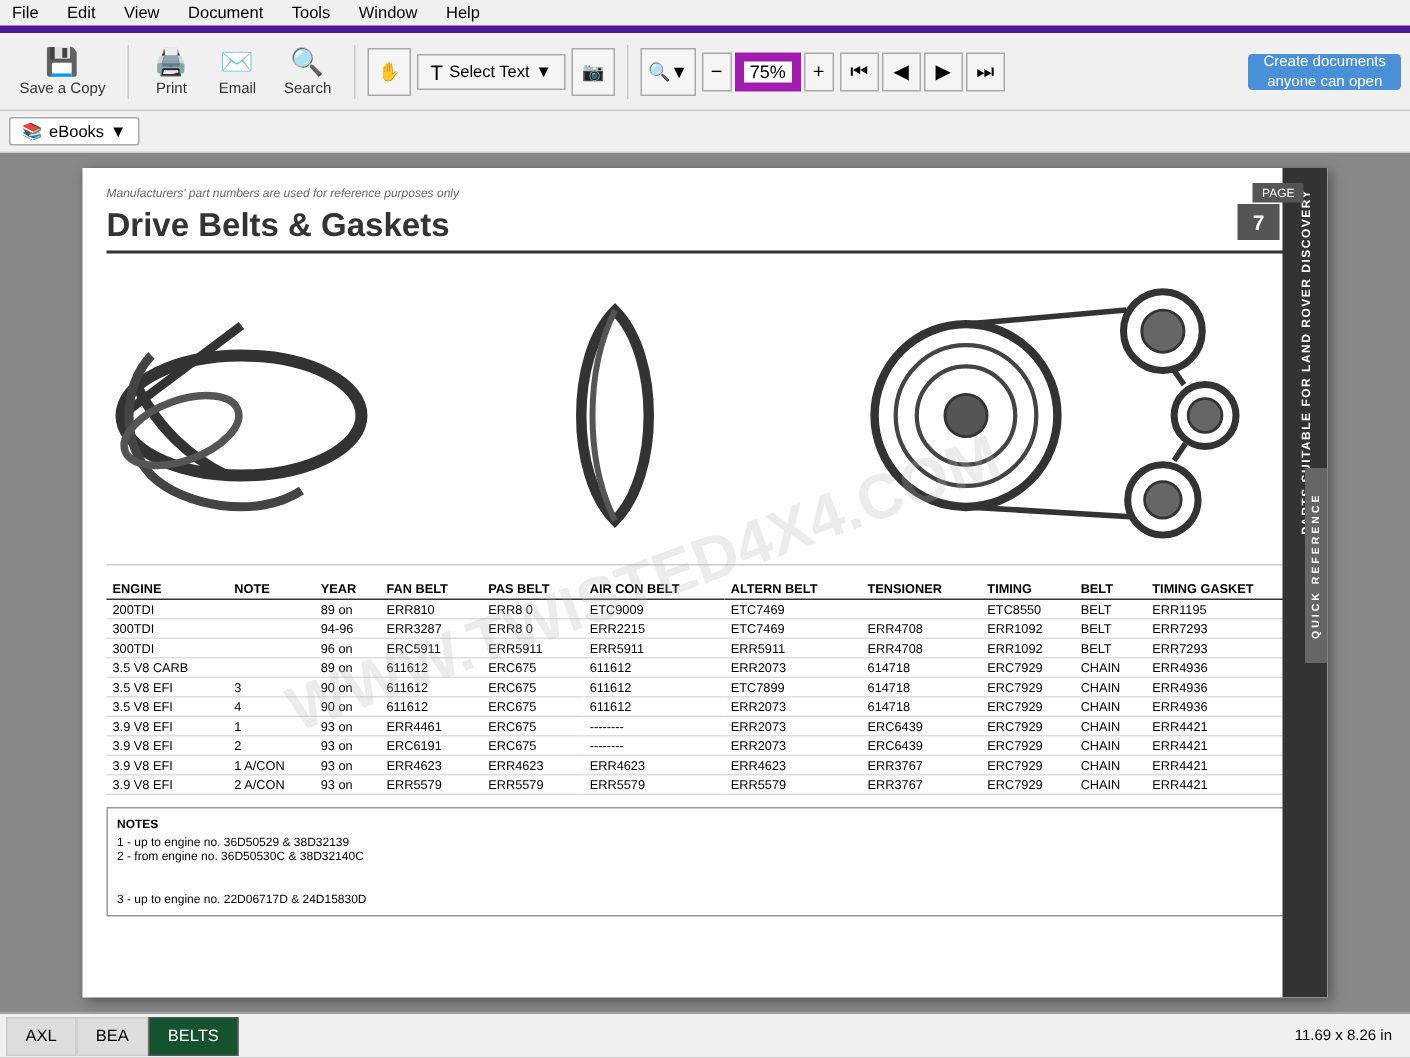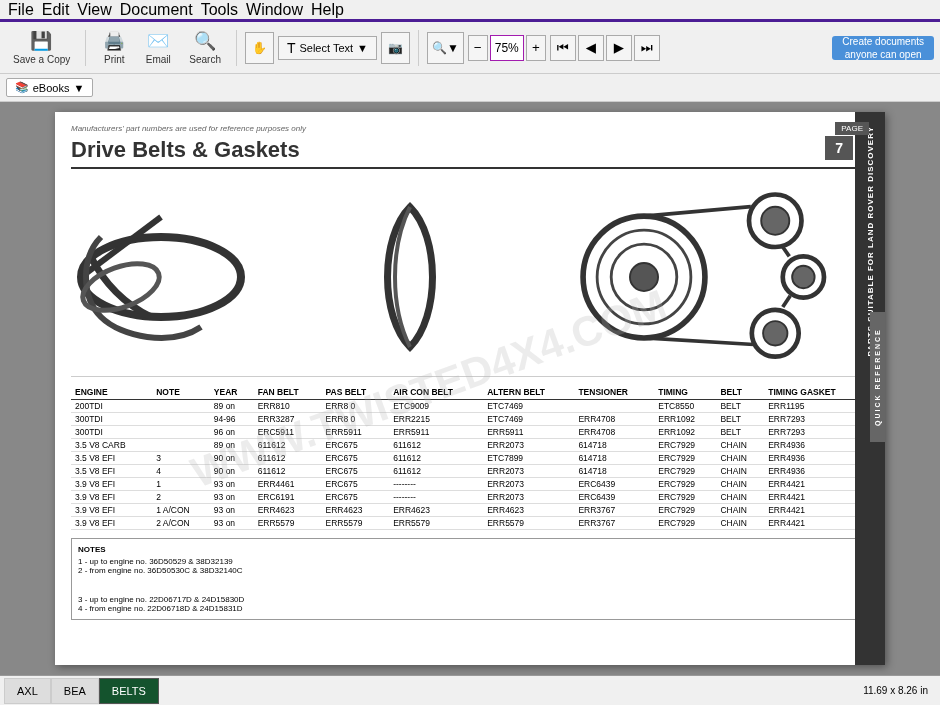--- a/index.html
+++ b/index.html
@@ -1,27 +1,27 @@
 <!DOCTYPE html>
 <html><head>
   <meta charset="utf-8">
   <style>
     * { margin: 0; padding: 0; box-sizing: border-box; }
     body { font-family: Arial, sans-serif; font-size: 12px; background: #888; width: 940px; height: 705px; overflow: hidden; }
 
     
     .menu-bar {
       background: #f0f0f0;
-      border-bottom: 3px solid #4c1d95;
+      border-bottom: 5px solid #4c1d95;
       padding: 2px 4px;
       display: flex;
       align-items: center;
-      gap: 0;
+      gap: 11px;
       height: 22px;
-      font-size: 16px;
+      font-size: 11px;
     }
     .menu-item { cursor: pointer; padding: 2px 4px; }
 
     
     .toolbar {
       background: #f0f0f0;
       border-bottom: 1px solid #ccc;
       padding: 3px 6px;
       display: flex;
       align-items: center;
@@ -42,21 +42,21 @@
       font-size: 10px;
       color: #333;
     }
     .toolbar-btn .icon { font-size: 18px; margin-bottom: 2px; }
     .toolbar-separator { width: 1px; background: #ccc; height: 36px; margin: 0 4px; }
 
     .zoom-control {
       display: flex;
       align-items: center;
       gap: 2px;
-      border: 1px solid #a21caf;
+      border: 6px solid #a21caf;
       padding: 2px 4px;
       background: white;
       height: 26px;
     }
 
     .create-docs-btn {
       margin-left: auto;
       background: #4a90d9;
       color: white;
       padding: 4px 10px;
@@ -522,21 +522,20 @@
       </table>
 
       <div class="notes-box">
         <div class="note-col">
           <div class="notes-title">NOTES</div>
           <div>1 - up to engine no. 36D50529 &amp; 38D32139</div>
           <div>2 - from engine no. 36D50530C &amp; 38D32140C</div>
         </div>
         <div class="note-col">
           <div>3 - up to engine no. 22D06717D &amp; 24D15830D</div>
-          <div>4 - from engine no. 22D06718D &amp; 24D15831D</div>
         </div>
       </div>
     </div>
 
     <div class="right-sidebar">
       <div class="sidebar-text-vertical">PARTS SUITABLE FOR LAND ROVER DISCOVERY</div>
       <div style="position:absolute; right:0; top: 200px; background:#666; color:white; writing-mode:vertical-rl; transform:rotate(180deg); padding: 6px 4px; font-size:7px; font-weight:bold; letter-spacing:2px; height:130px; display:flex; align-items:center; justify-content:center;">QUICK REFERENCE</div>
     </div>
 
     <div style="position:absolute; right:16px; top:10px; background:#555; color:white; padding:2px 6px; font-size:8px;">PAGE</div>

